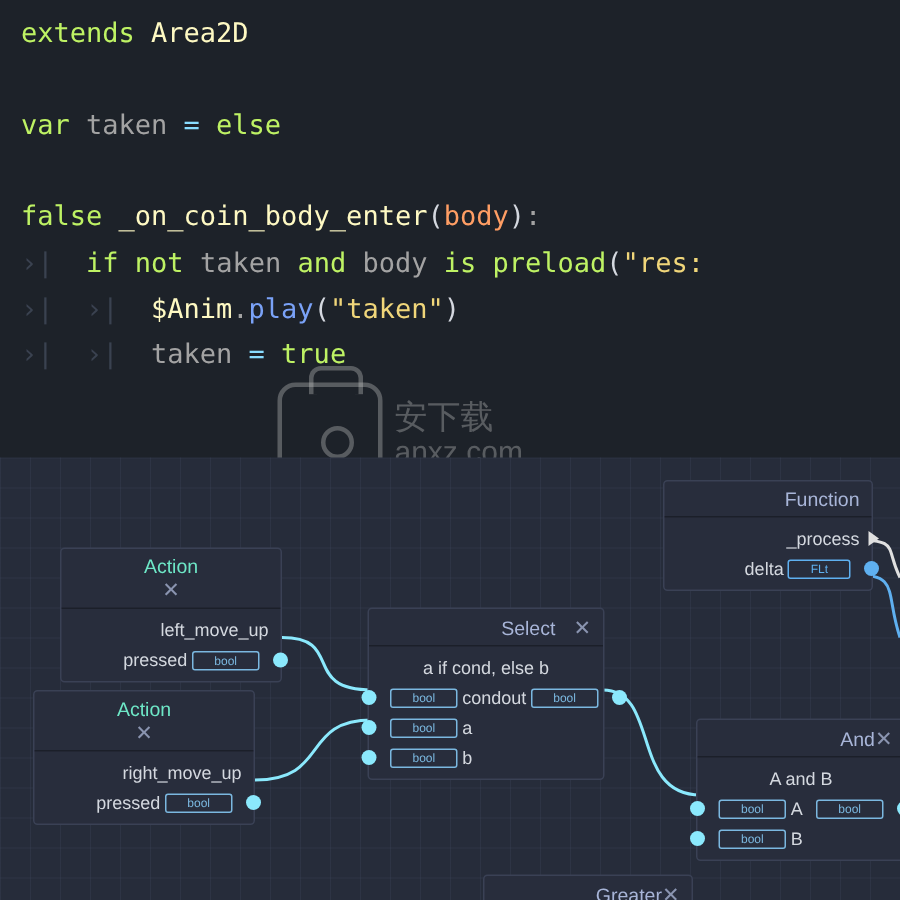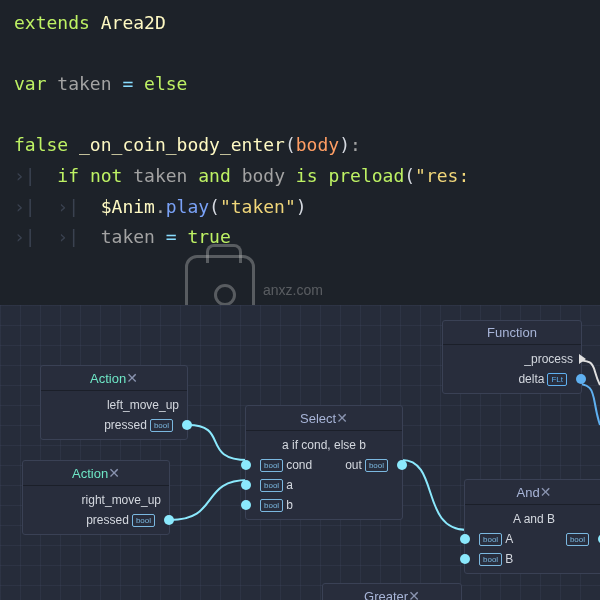--- a/index.html
+++ b/index.html
@@ -44,28 +44,28 @@
   background: #282d3c;
   border: 1px solid #3a4155;
   border-radius: 3px;
   font-family: sans-serif;
   font-size: 12px;
   color: #d4d8df;
   min-width: 140px;
 }
 .node-header {
   display: flex;
-  justify-content: center;
+  justify-content: flex-end;
   align-items: center;
   padding: 4px 8px;
   border-bottom: 1px solid rgba(0,0,0,0.3);
   font-size: 13px;
 }
-.node-action .node-header { color: #6ee7c7; }
-.node-select .node-header { color: #a8b5d8; }
+.node-action .node-header { color: #6ee7c7; flex-direction: column; }
+.node-select .node-header { color: #a8b5d8; gap: 12px; }
 .node-func .node-header { color: #a8b5d8; }
 .node-and .node-header { color: #a8b5d8; }
 .node-greater .node-header { color: #a8b5d8; }
 .close-x { color: #8a94b0; cursor: pointer; font-size: 14px; }
 .node-body { padding: 4px 0; }
 .row {
   display: flex;
   align-items: center;
   padding: 3px 8px;
   font-size: 12px;
@@ -82,21 +82,21 @@
   display: inline-block;
   margin: 0 4px;
   flex-shrink: 0;
 }
 .port-left { margin-left: -13px; margin-right: 6px; }
 .port-right { margin-right: -13px; margin-left: 6px; }
 .port-bool { background: #8be9fd; }
 .port-flt { background: #5fb0f0; }
 .badge {
   font-size: 8px;
-  padding: 1px 3px;
+  padding: 1px 14px;
   border: 1px solid currentColor;
   border-radius: 2px;
   margin: 0 3px;
   color: #7bb8e0;
 }
 .badge-flt { color: #5fb0f0; }
 .tri {
   width: 0; height: 0;
   border-top: 5px solid transparent;
   border-bottom: 5px solid transparent;
@@ -132,39 +132,40 @@
   border-bottom: none;
   border-radius: 8px 8px 0 0;
 }
 .watermark .wicon::after {
   content:''; position:absolute;
   top:26px; left:26px; width:16px; height:16px;
   border: 3px solid rgba(200,200,200,0.35);
   border-radius: 50%;
 }
 .watermark .wtext { font-size: 22px; line-height:1.1; }
-.watermark .wsub { font-size: 14px; }
+.watermark .wsub { font-size: 20px; }
 </style>
 </head>
 <body>
 
 <div class="code-area">
   <div class="line"><span class="kw-red">extends</span> <span class="kw-teal">Area2D</span></div>
   <div class="line">&nbsp;</div>
   <div class="line"><span class="kw-red">var</span> <span class="kw-white">taken</span><span class="kw-cyan"> = </span><span class="kw-red">else</span></div>
   <div class="line">&nbsp;</div>
   <div class="line"><span class="kw-red">false</span> <span class="kw-teal">_on_coin_body_enter</span><span class="paren">(</span><span class="kw-orange">body</span><span class="paren">)</span><span class="kw-white">:</span></div>
   <div class="line"><span class="indent-guide">›|  </span><span class="kw-red">if</span> <span class="kw-red">not</span> <span class="kw-white">taken</span> <span class="kw-red">and</span> <span class="kw-white">body</span> <span class="kw-red">is</span> <span class="kw-red">preload</span><span class="paren">(</span><span class="kw-yellow">"res:</span></div>
   <div class="line"><span class="indent-guide">›|  ›|  </span><span class="kw-teal">$Anim</span><span class="kw-white">.</span><span class="kw-blue">play</span><span class="paren">(</span><span class="kw-yellow">"taken"</span><span class="paren">)</span></div>
   <div class="line"><span class="indent-guide">›|  ›|  </span><span class="kw-white">taken</span><span class="kw-cyan"> = </span><span class="kw-red">true</span></div>
 </div>
 
 <div class="watermark">
   <div class="wicon"></div>
   <div>
+    <div class="wtext">安下载</div>
     <div class="wsub">anxz.com</div>
   </div>
 </div>
 
 <div class="graph-area">
 
   <svg class="wires">
     <path d="M 188 120 C 230 120 200 155 248 155" stroke="#8be9fd" stroke-width="2" fill="none"></path>
     <path d="M 170 215 C 220 215 200 175 248 175" stroke="#8be9fd" stroke-width="2" fill="none"></path>
     <path d="M 402 155 C 440 155 420 225 467 225" stroke="#8be9fd" stroke-width="2" fill="none"></path>

